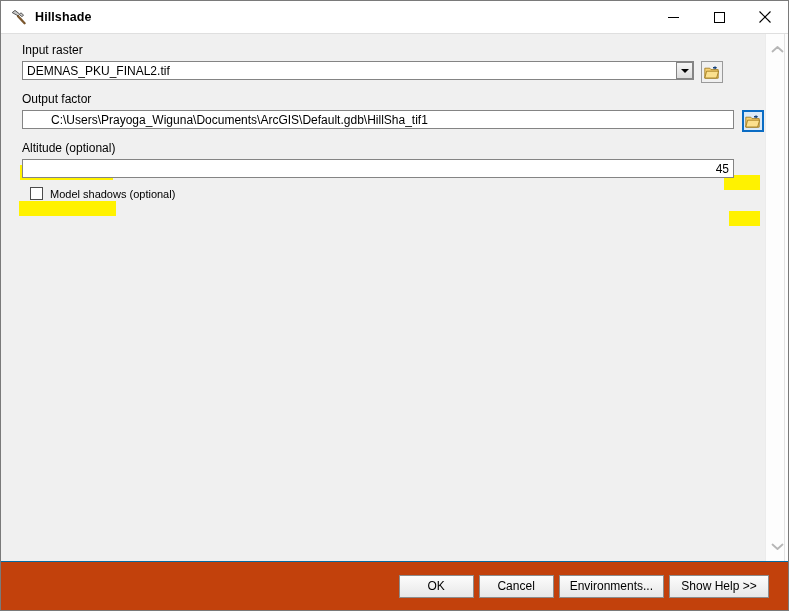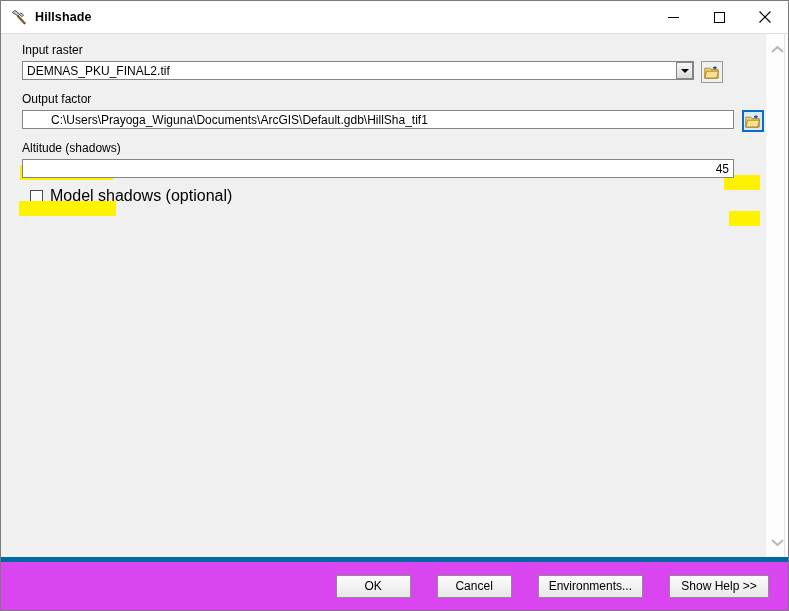--- a/index.html
+++ b/index.html
@@ -185,21 +185,21 @@
     margin: 3px 0 12px 8px;
   }
   .checkbox {
     width: 13px;
     height: 13px;
     border: 1px solid #4c4c4c;
     background: #ffffff;
     box-sizing: border-box;
     cursor: default;
   }
-  .check-label { font-size: 16px; }
+  .check-label { font-size: 11px; }
 
   
   .vscroll {
     width: 23px;
     flex: 0 0 23px;
     background: #fdfdfd;
     border-left: 1px solid #ececec;
     display: flex;
     flex-direction: column;
     justify-content: space-between;
@@ -221,27 +221,27 @@
     display: flex;
     align-items: center;
     justify-content: center;
     cursor: default;
   }
 
   
   .btn-bar {
     flex: 0 0 auto;
     height: 48px;
-    border-top: 5px solid #0369a1;
+    border-top: 1px solid #0369a1;
     display: flex;
     align-items: center;
     justify-content: flex-end;
     padding-right: 19px;
-    gap: 26px;
-    background: #d946ef;
+    gap: 5px;
+    background: #c2410c;
   }
   .btn {
     height: 23px;
     min-width: 75px;
     padding: 0 10px;
     background: linear-gradient(#fcfcfc, #e7e7e7);
     border: 1px solid #8c8c8c;
     box-sizing: border-box;
     font-family: "Liberation Sans", sans-serif;
     font-size: 12px;
@@ -333,21 +333,21 @@
                 <path d="M0.8 3.2 h5.0 l1.2 1.4 h7.2 v8.6 H0.8 Z" fill="#f6d173" stroke="#9a7415" stroke-width="0.8"></path>
                 <path d="M2.6 6.2 h12.0 l-2.0 6.8 H0.8 Z" fill="#fbe08e" stroke="#9a7415" stroke-width="0.8"></path>
                 <path d="M10.6 1.0 l2.6 1.7 l-2.6 1.7 v-1.0 h-1.6 v-1.4 h1.6 Z" fill="#16427a"></path>
               </svg>
             </span>
           </div>
         </div>
 
 
         <div>
-          <label class="field-label">Altitude (shadows)</label>
+          <label class="field-label">Altitude (optional)</label>
           <div class="field-row">
             <input class="txt w-full right" type="text" value="45" style="">
           </div>
         </div>
 
         <div class="check-row">
           <span class="checkbox"></span>
           <span class="check-label">Model shadows (optional)</span>
         </div>
 

